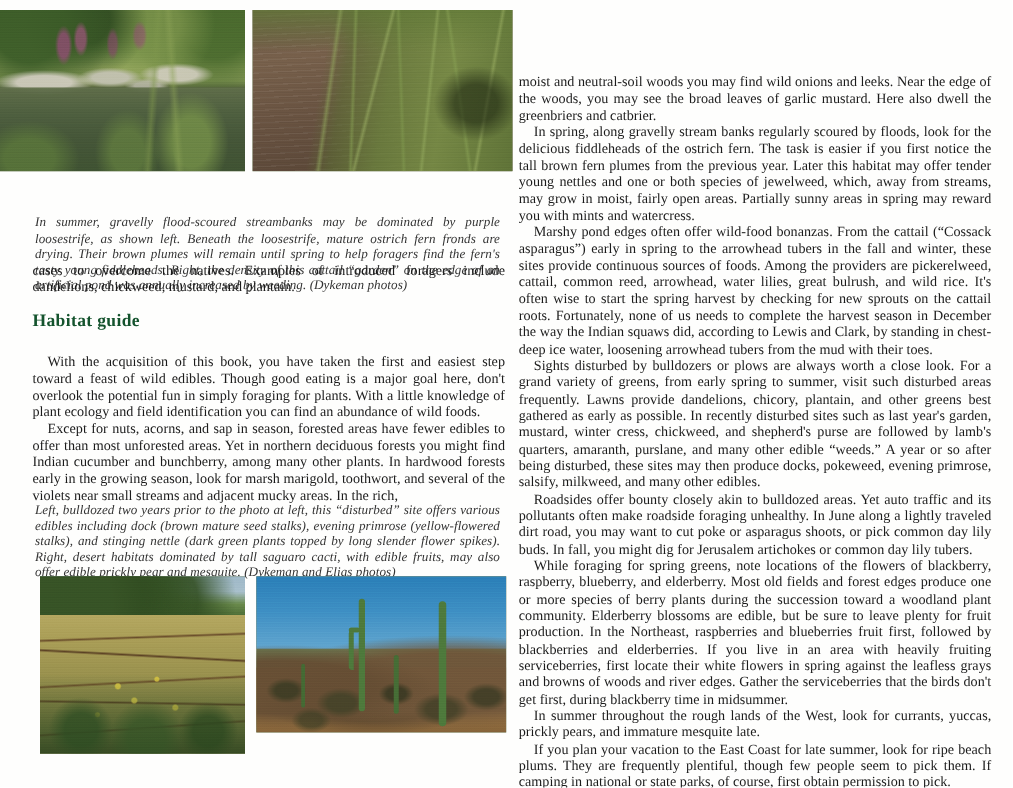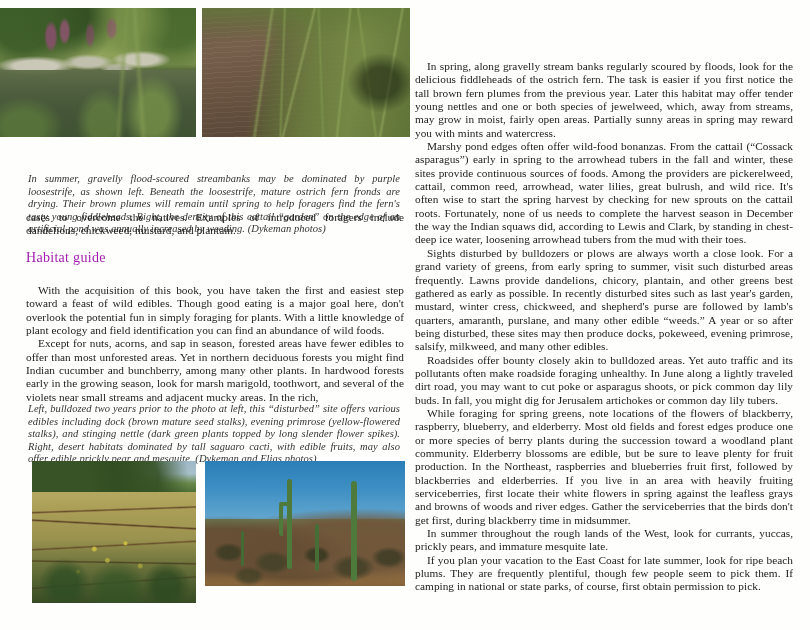--- a/index.html
+++ b/index.html
@@ -75,23 +75,23 @@
     width: 378px;
   }
 
   
   .section-heading {
     position: absolute;
     left: 26px;
     top: 250px;
     width: 378px;
     font-size: 14px;
-    font-weight: normal;
+    font-weight: bold;
     letter-spacing: 0.3px;
-    color: #a21caf;
+    color: #14532d;
     margin: 0;
   }
 
   
   .caption {
     font-style: italic;
     font-size: 10.5px;
     line-height: 12.6px;
     text-align: justify;
     color: #333333;
@@ -372,20 +372,21 @@
       <div class="saguaro s3"></div>
       <div class="saguaro s4"></div>
       <div class="grain"></div>
     </div>
 
   </div>
 
   <div class="col-right">
 
     <div class="body-text right-body">
+      <p>moist and neutral-soil woods you may find wild onions and leeks. Near the edge of the woods, you may see the broad leaves of garlic mustard. Here also dwell the greenbriers and catbrier.</p>
       <p class="indent">In spring, along gravelly stream banks regularly scoured by floods, look for the delicious fiddleheads of the ostrich fern. The task is easier if you first notice the tall brown fern plumes from the previous year. Later this habitat may offer tender young nettles and one or both species of jewelweed, which, away from streams, may grow in moist, fairly open areas. Partially sunny areas in spring may reward you with mints and watercress.</p>
       <p class="indent">Marshy pond edges often offer wild-food bonanzas. From the cattail (“Cossack asparagus”) early in spring to the arrowhead tubers in the fall and winter, these sites provide continuous sources of foods. Among the providers are pickerelweed, cattail, common reed, arrowhead, water lilies, great bulrush, and wild rice. It's often wise to start the spring harvest by checking for new sprouts on the cattail roots. Fortunately, none of us needs to complete the harvest season in December the way the Indian squaws did, according to Lewis and Clark, by standing in chest-deep ice water, loosening arrowhead tubers from the mud with their toes.</p>
       <p class="indent">Sights disturbed by bulldozers or plows are always worth a close look. For a grand variety of greens, from early spring to summer, visit such disturbed areas frequently. Lawns provide dandelions, chicory, plantain, and other greens best gathered as early as possible. In recently disturbed sites such as last year's garden, mustard, winter cress, chickweed, and shepherd's purse are followed by lamb's quarters, amaranth, purslane, and many other edible “weeds.” A year or so after being disturbed, these sites may then produce docks, pokeweed, evening primrose, salsify, milkweed, and many other edibles.</p>
       <p class="indent">Roadsides offer bounty closely akin to bulldozed areas. Yet auto traffic and its pollutants often make roadside foraging unhealthy. In June along a lightly traveled dirt road, you may want to cut poke or asparagus shoots, or pick common day lily buds. In fall, you might dig for Jerusalem artichokes or common day lily tubers.</p>
       <p class="indent">While foraging for spring greens, note locations of the flowers of blackberry, raspberry, blueberry, and elderberry. Most old fields and forest edges produce one or more species of berry plants during the succession toward a woodland plant community. Elderberry blossoms are edible, but be sure to leave plenty for fruit production. In the Northeast, raspberries and blueberries fruit first, followed by blackberries and elderberries. If you live in an area with heavily fruiting serviceberries, first locate their white flowers in spring against the leafless grays and browns of woods and river edges. Gather the serviceberries that the birds don't get first, during blackberry time in midsummer.</p>
       <p class="indent">In summer throughout the rough lands of the West, look for currants, yuccas, prickly pears, and immature mesquite late.</p>
       <p class="indent">If you plan your vacation to the East Coast for late summer, look for ripe beach plums. They are frequently plentiful, though few people seem to pick them. If camping in national or state parks, of course, first obtain permission to pick.</p>
     </div>
 
   </div>

